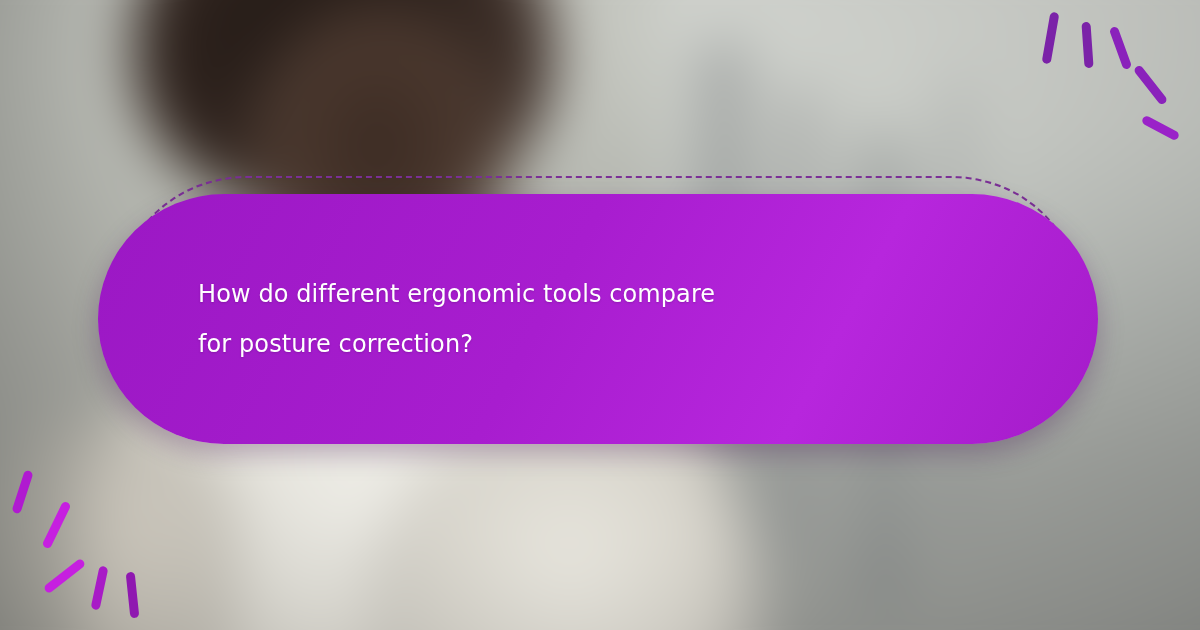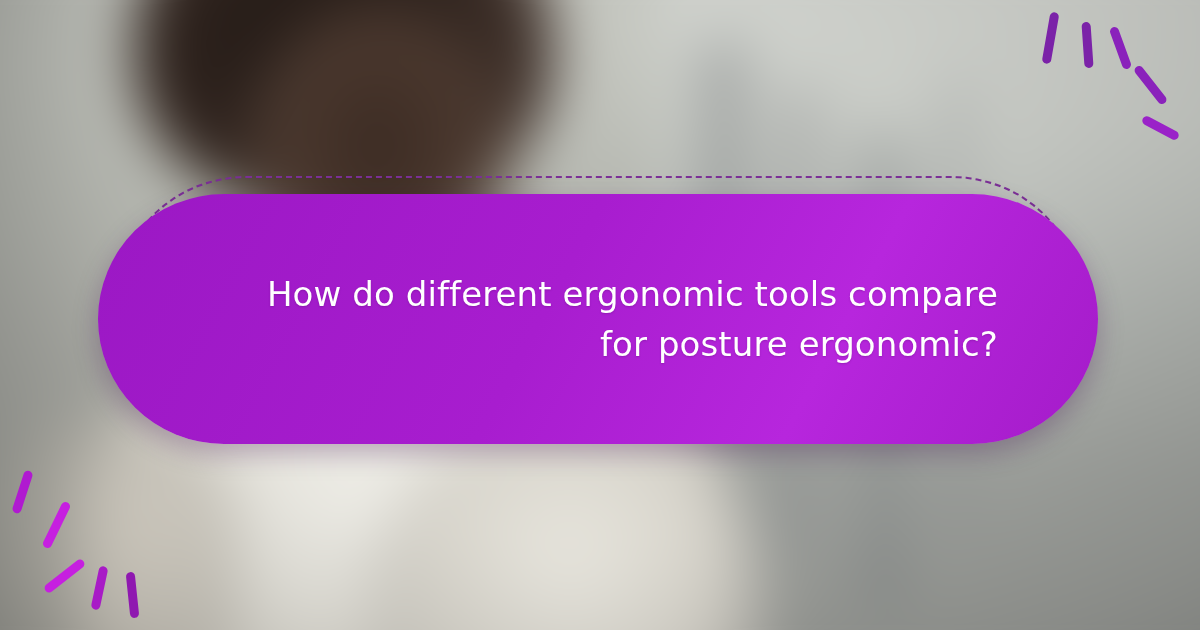--- a/index.html
+++ b/index.html
@@ -175,23 +175,23 @@
     height: 250px;
     border-radius: 126px / 125px;
     background: linear-gradient(118deg, #9b18c4 0%, #a81dcf 45%, #b726dd 72%, #a41bc9 100%);
     box-shadow: 0 10px 26px rgba(60,10,80,0.28);
     display: flex;
     align-items: center;
     justify-content: center;
   }
   .card-title {
     width: 800px;
-    text-align: right;
+    text-align: left;
     color: #ffffff;
-    font-size: 34px;
+    font-size: 24px;
     line-height: 50px;
     font-weight: 400;
     letter-spacing: 0.1px;
     font-family: "DejaVu Sans", sans-serif;
     text-shadow: 0 1px 2px rgba(70,10,90,0.25);
   }
 </style>
 </head>
 <body>
 
@@ -220,18 +220,18 @@
       <div class="spark" style="left: 60px; top: 552px; width: 9px; height: 48px; background: rgb(198, 31, 224); transform: rotate(52deg);"></div>
       <div class="spark" style="left: 95px; top: 566px; width: 9px; height: 44px; background: rgb(168, 26, 198); transform: rotate(12deg);"></div>
       <div class="spark" style="left: 128px; top: 572px; width: 9px; height: 46px; background: rgb(143, 24, 176); transform: rotate(-6deg);"></div>
     </div>
 
   <div class="card-wrap">
     <div class="card-dashed"></div>
     <div class="card">
       <div class="card-title">
         <span>How do different ergonomic tools compare</span><br>
-        <span>for posture ergonomic?</span>
+        <span>for posture correction?</span>
       </div>
     </div>
   </div>
 
 </div>
 
 </body></html>

